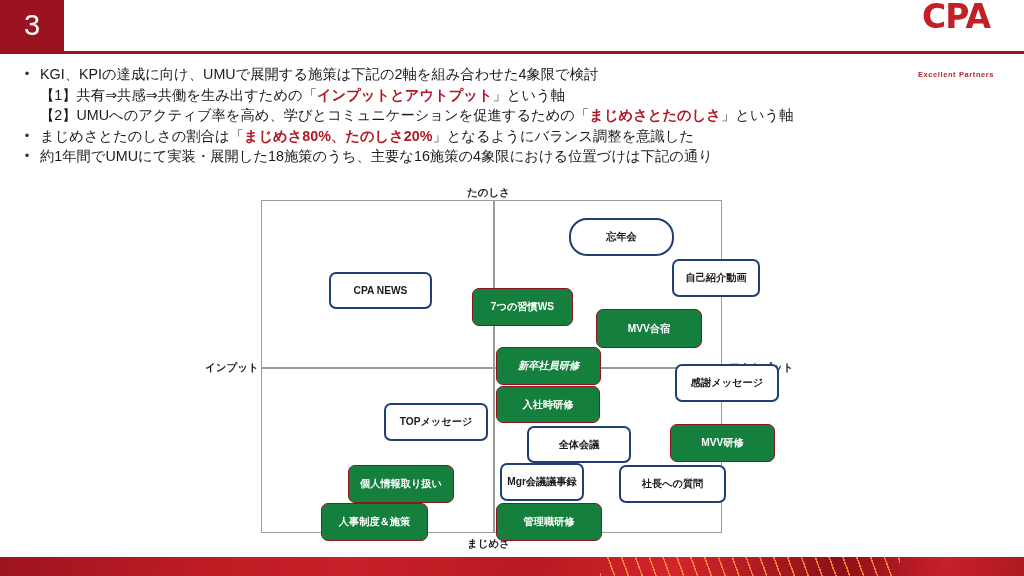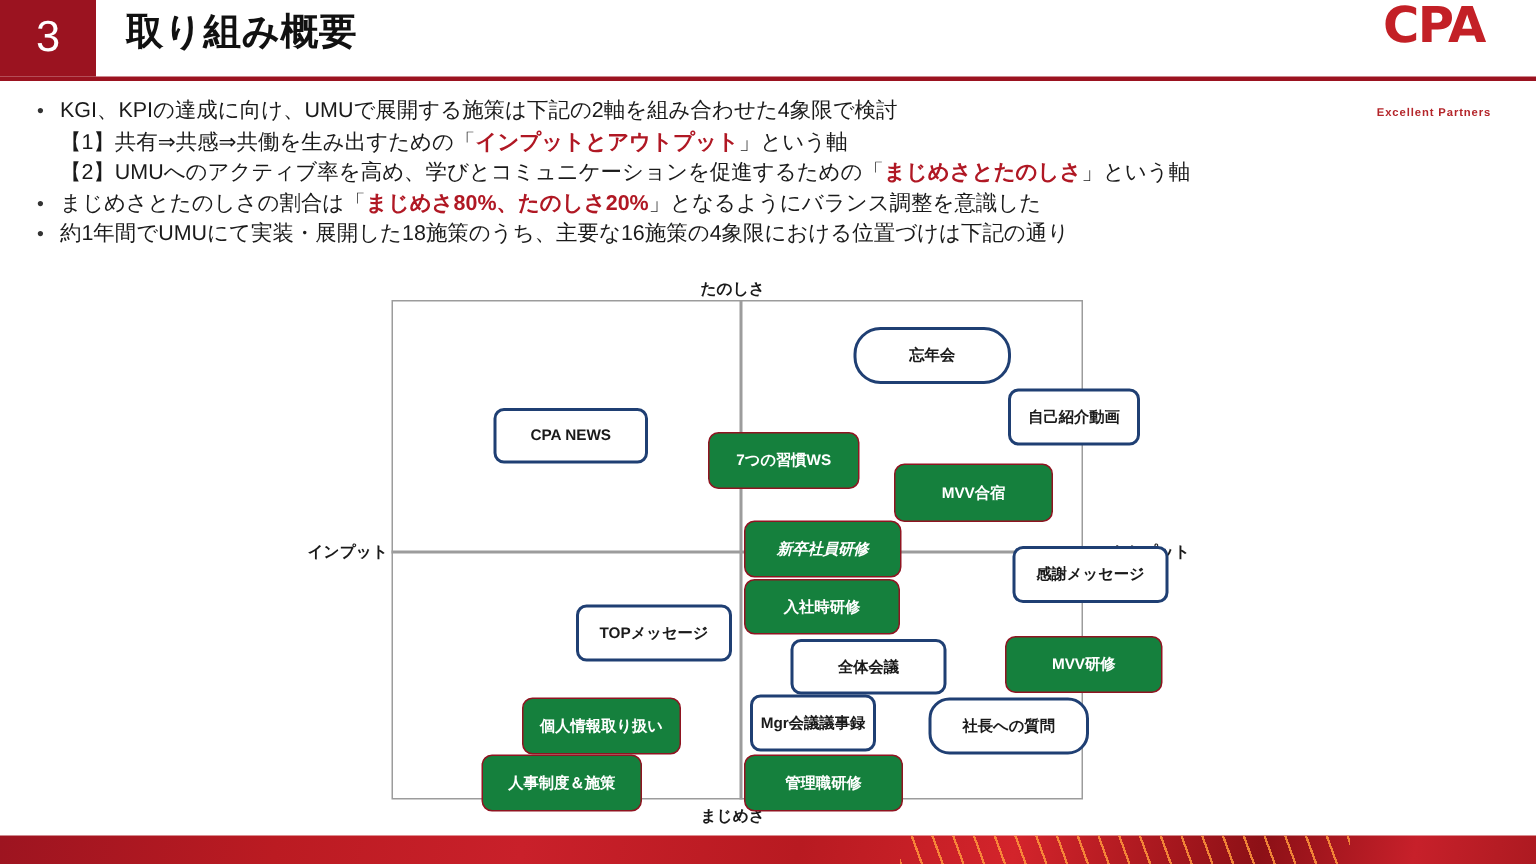--- a/index.html
+++ b/index.html
@@ -178,21 +178,20 @@
       rgba(255,150,60,0.85) 1.5px,
       rgba(255,255,255,0) 1.5px,
       rgba(255,255,255,0) 13px);
   }
 </style>
 </head>
 <body>
 
 <div id="header-bar">
   <div id="slide-number-badge">3</div>
-  <div id="page-title">取り組み概要</div>
   <div id="header-rule"></div>
 </div>
 
 <div id="brand-logo">
   <div class="logo-mark">CPA</div>
   <div class="logo-tag">Excellent Partners</div>
 </div>
 
 <div id="bullet-block">
     <div class="bullet-row">
@@ -234,21 +233,21 @@
       <div class="node filled" style="left: 267px; top: 102px; width: 101px; height: 38px;">7つの習慣WS</div>
       <div class="node filled" style="left: 391px; top: 123px; width: 106px; height: 39px;">MVV合宿</div>
       <div class="node filled" style="left: 291px; top: 161px; width: 105px; height: 38px; font-style: italic;">新卒社員研修</div>
       <div class="node filled" style="left: 291px; top: 200px; width: 104px; height: 37px;">入社時研修</div>
       <div class="node outlined" style="left: 470px; top: 178px; width: 104px; height: 38px;">感謝メッセージ</div>
       <div class="node outlined" style="left: 179px; top: 217px; width: 104px; height: 38px;">TOPメッセージ</div>
       <div class="node outlined" style="left: 322px; top: 240px; width: 104px; height: 37px;">全体会議</div>
       <div class="node filled" style="left: 465px; top: 238px; width: 105px; height: 38px;">MVV研修</div>
       <div class="node filled" style="left: 143px; top: 279px; width: 106px; height: 38px;">個人情報取り扱い</div>
       <div class="node outlined" style="left: 295px; top: 277px; width: 84px; height: 38px;">Mgr会議議事録</div>
-      <div class="node outlined" style="left: 414px; top: 279px; width: 107px; height: 38px; border-radius: 14px;">社長への質問</div>
+      <div class="node outlined" style="left: 414px; top: 279px; width: 107px; height: 38px;">社長への質問</div>
       <div class="node filled" style="left: 116px; top: 317px; width: 107px; height: 38px;">人事制度＆施策</div>
       <div class="node filled" style="left: 291px; top: 317px; width: 106px; height: 38px;">管理職研修</div>
     </div>
 </div>
 
 <div id="footer-bar">
   <div id="footer-stripes"></div>
 </div>
 
 </body></html>

